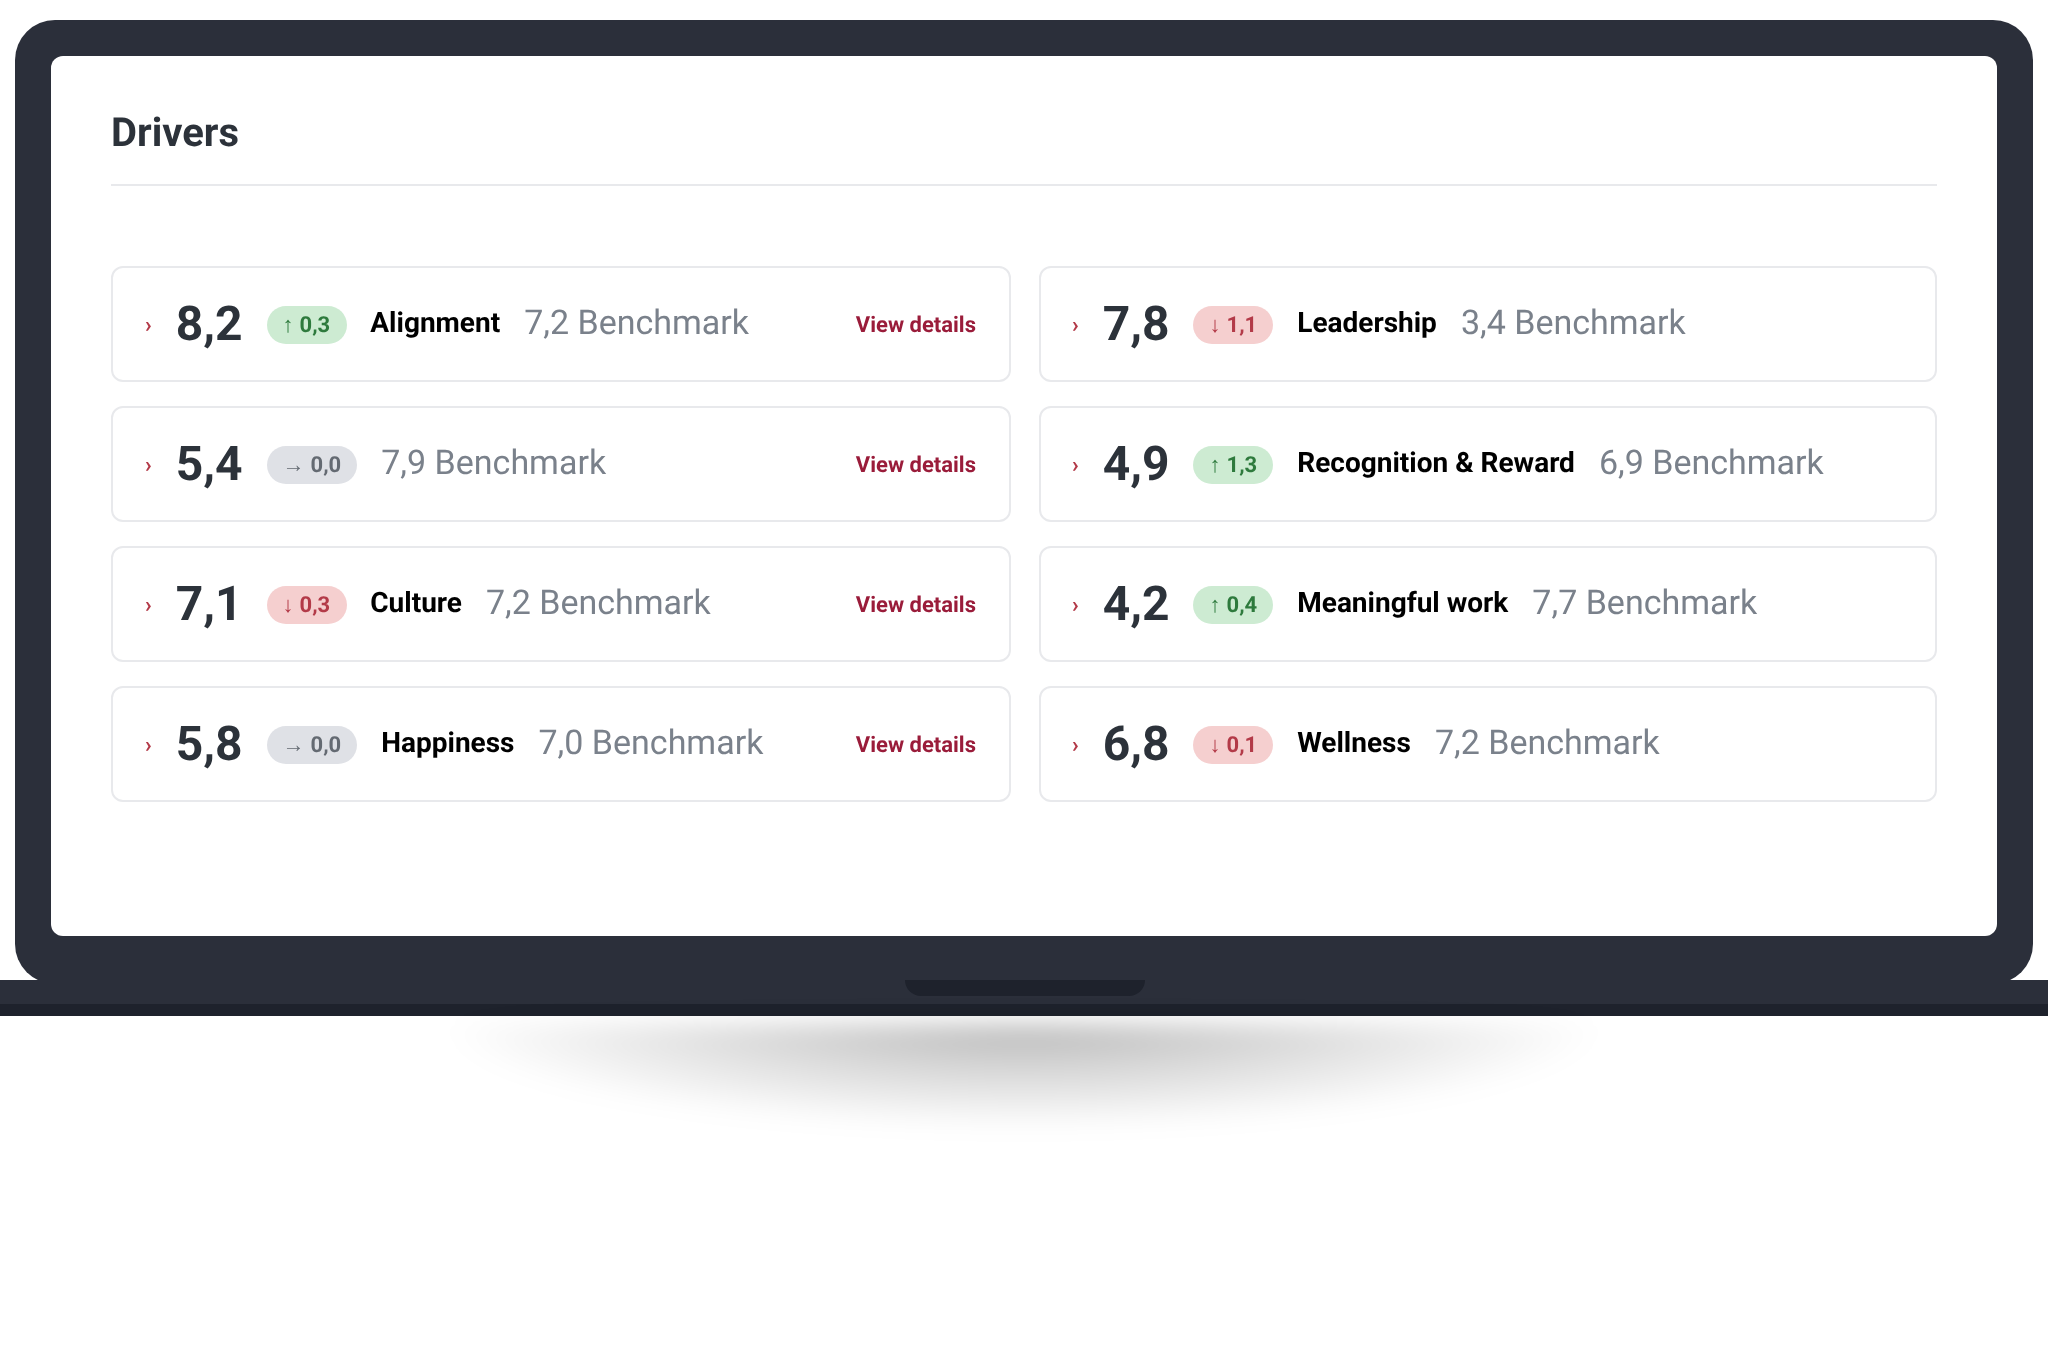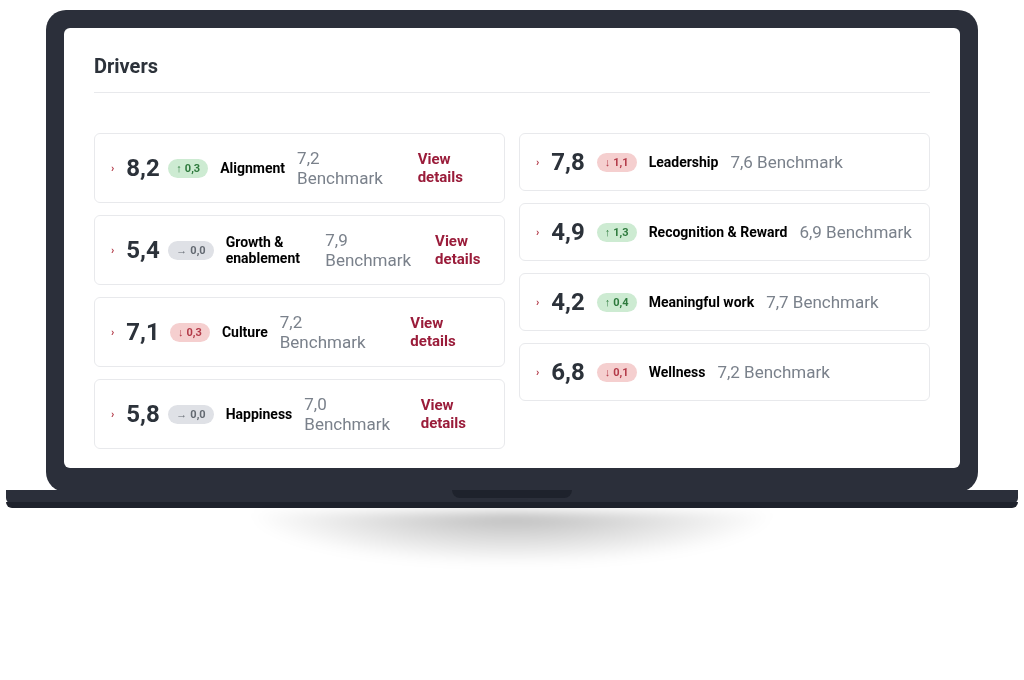--- a/index.html
+++ b/index.html
@@ -1,19 +1,19 @@
 <!DOCTYPE html>
 <html><head>
   <meta charset="utf-8">
   <style>
     * { margin:0; padding:0; box-sizing:border-box; font-family:-apple-system,BlinkMacSystemFont,"Segoe UI",Roboto,sans-serif; }
     body { width:1024px; height:680px; background:#fff; overflow:hidden; position:relative; }
 
     
-    .laptop-wrap { position:absolute; left:50%; top:10px; transform:translateX(-50%); width:932px; }
+    .laptop-wrap { position:absolute; left:50%; top:10px; transform:translateX(-50%); width:1009px; }
     .screen-bezel { background:#2b2f3a; border-radius:20px; padding:18px 18px 24px 18px; }
     .screen-inner { background:#fff; border-radius:6px; height:440px; padding:26px 30px; overflow:hidden; }
     .keyboard-base { position:relative; height:20px; margin-top:-2px; }
     .keyboard-layer1 { position:absolute; left:-40px; right:-40px; top:0; height:14px; background:#2b2f3a; border-radius:0 0 6px 6px; }
     .keyboard-layer2 { position:absolute; left:-40px; right:-40px; top:12px; height:6px; background:#1e222c; border-radius:0 0 10px 10px; }
     .notch { position:absolute; left:50%; top:0; transform:translateX(-50%); width:120px; height:8px; background:#1e222c; border-radius:0 0 8px 8px; }
     .shadow { position:absolute; left:90px; right:90px; top:22px; height:150px; background:radial-gradient(ellipse 50% 50% at 50% 0%, rgba(0,0,0,0.28), rgba(0,0,0,0) 70%); filter:blur(6px); }
 
     
     .page-title { font-size:20px; font-weight:700; color:#2c323a; }
@@ -27,21 +27,21 @@
     .chevron { color:#b33a48; font-size:11px; font-weight:700; line-height:1; }
     .score { font-size:24px; font-weight:700; color:#2c323a; min-width:30px; }
     .pill { display:inline-flex; align-items:center; gap:3px; padding:3px 8px; border-radius:999px; font-size:11px; font-weight:700; }
     .pill.up   { background:#cdebd2; color:#2e7a3d; }
     .pill.down { background:#f5cfcf; color:#b33a48; }
     .pill.flat { background:#dfe1e6; color:#646a72; }
     .pill .arrow { font-size:11px; }
     .driver-name { font-size:14px; font-weight:700; color:#000000; }
     .bench { font-size:17px; color:#7a818b; }
     .spacer { flex:1; }
-    .view-link { font-size:15px; font-weight:700; color:#9a1c3a; cursor:pointer; }
+    .view-link { font-size:11px; font-weight:700; color:#9a1c3a; cursor:pointer; }
   </style>
 </head>
 <body>
 
 <div class="laptop-wrap">
   <div class="screen-bezel">
     <div class="screen-inner">
 
       <div class="page-title"><span>Drivers</span></div>
       <hr class="hr">
@@ -60,21 +60,20 @@
               <span class="spacer"></span>
               <span class="view-link">View details</span>
             </div>
             <div class="card">
               <span class="chevron">›</span>
               <span class="score">5,4</span>
               <span class="pill flat">
                 <span class="arrow">→</span>
                 <span>0,0</span>
               </span>
-              <span class="driver-name">Growth &amp; enablement</span>
               <span class="bench">7,9 Benchmark</span>
               <span class="spacer"></span>
               <span class="view-link">View details</span>
             </div>
             <div class="card">
               <span class="chevron">›</span>
               <span class="score">7,1</span>
               <span class="pill down">
                 <span class="arrow">↓</span>
                 <span>0,3</span>
@@ -99,21 +98,21 @@
           </div>
         <div class="col" id="col-right">
             <div class="card">
               <span class="chevron">›</span>
               <span class="score">7,8</span>
               <span class="pill down">
                 <span class="arrow">↓</span>
                 <span>1,1</span>
               </span>
               <span class="driver-name">Leadership</span>
-              <span class="bench">7,6 Benchmark</span>
+              <span class="bench">3,4 Benchmark</span>
             </div>
             <div class="card">
               <span class="chevron">›</span>
               <span class="score">4,9</span>
               <span class="pill up">
                 <span class="arrow">↑</span>
                 <span>1,3</span>
               </span>
               <span class="driver-name">Recognition &amp; Reward</span>
               <span class="bench">6,9 Benchmark</span>

